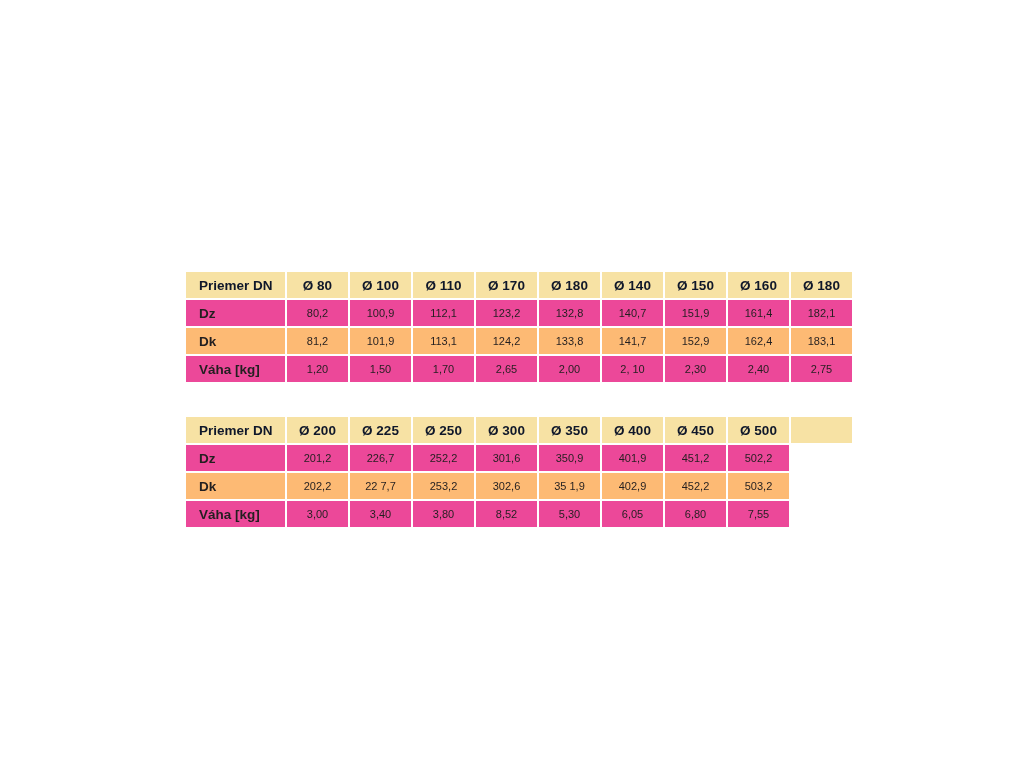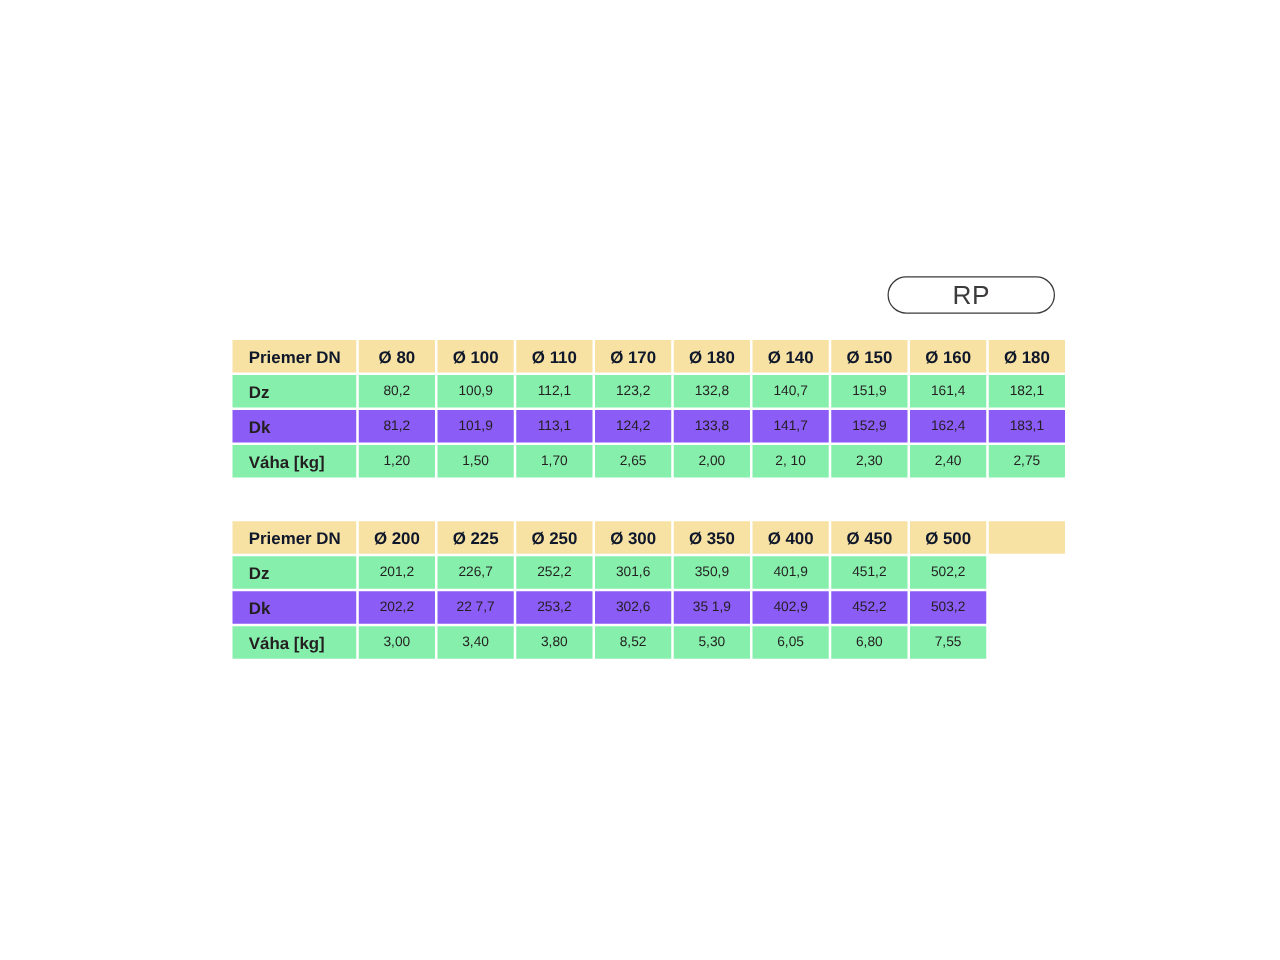--- a/index.html
+++ b/index.html
@@ -97,32 +97,29 @@
     font-size: 11px;
     font-weight: normal;
   }
   .spec-table tbody td.row-label {
     text-align: left;
     padding-left: 13px;
     font-weight: bold;
     font-size: 13.5px;
   }
 
-  .spec-table tbody tr.row-light td { background: #86efac; }
-  .spec-table tbody tr.row-dark  td { background: #8b5cf6; }
+  .spec-table tbody tr.row-light td { background: #ec4899; }
+  .spec-table tbody tr.row-dark  td { background: #fdba74; }
   .spec-table tbody td.cell-empty { background: #ffffff !important; }
 </style>
 </head>
 <body>
 
 <div id="page">
 
-  <div id="rp-badge">
-    <span class="rp-text">RP</span>
-  </div>
 
   <table class="spec-table" id="table-1">
     <colgroup>
       <col class="c-label">
       <col class="c-data">
         <col class="c-data">
         <col class="c-data">
         <col class="c-data">
         <col class="c-data">
       <col class="c-data">

